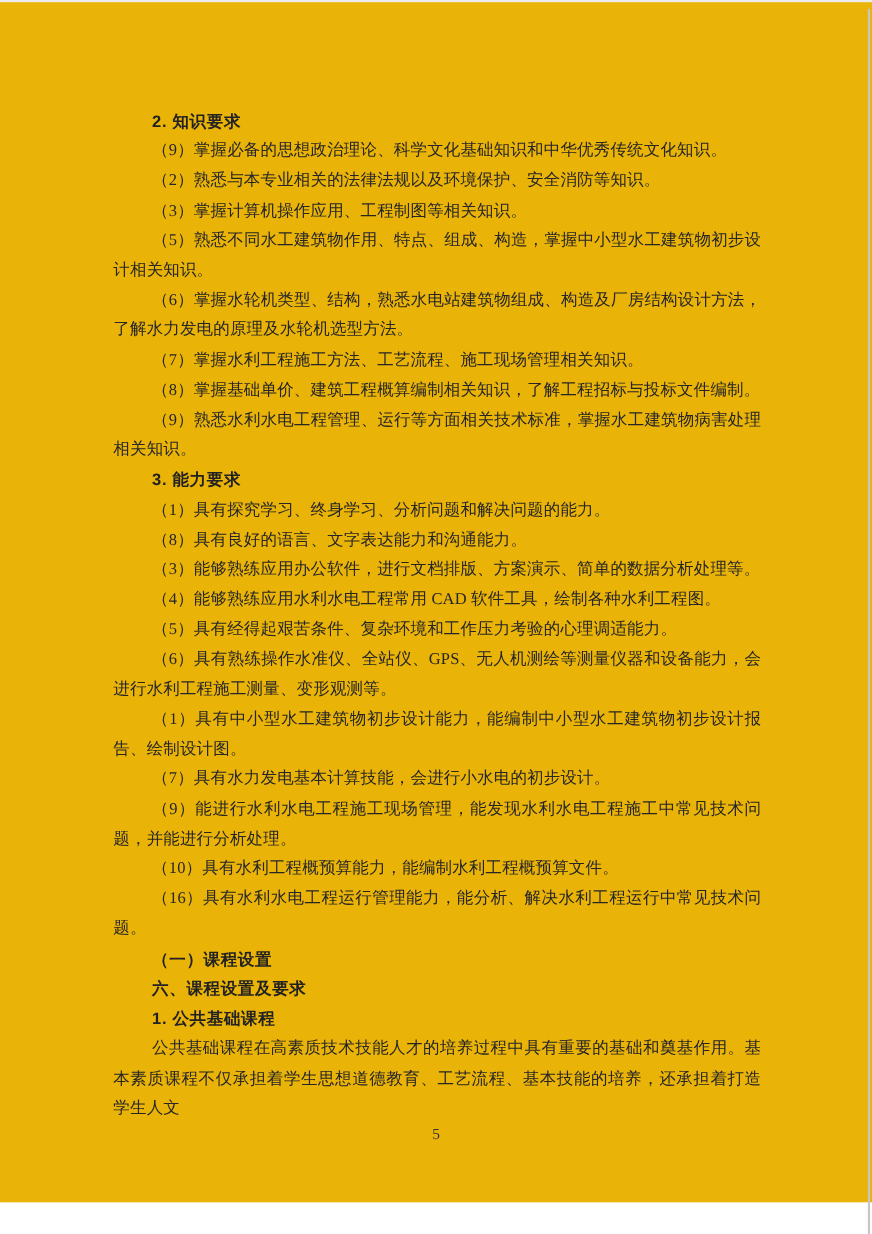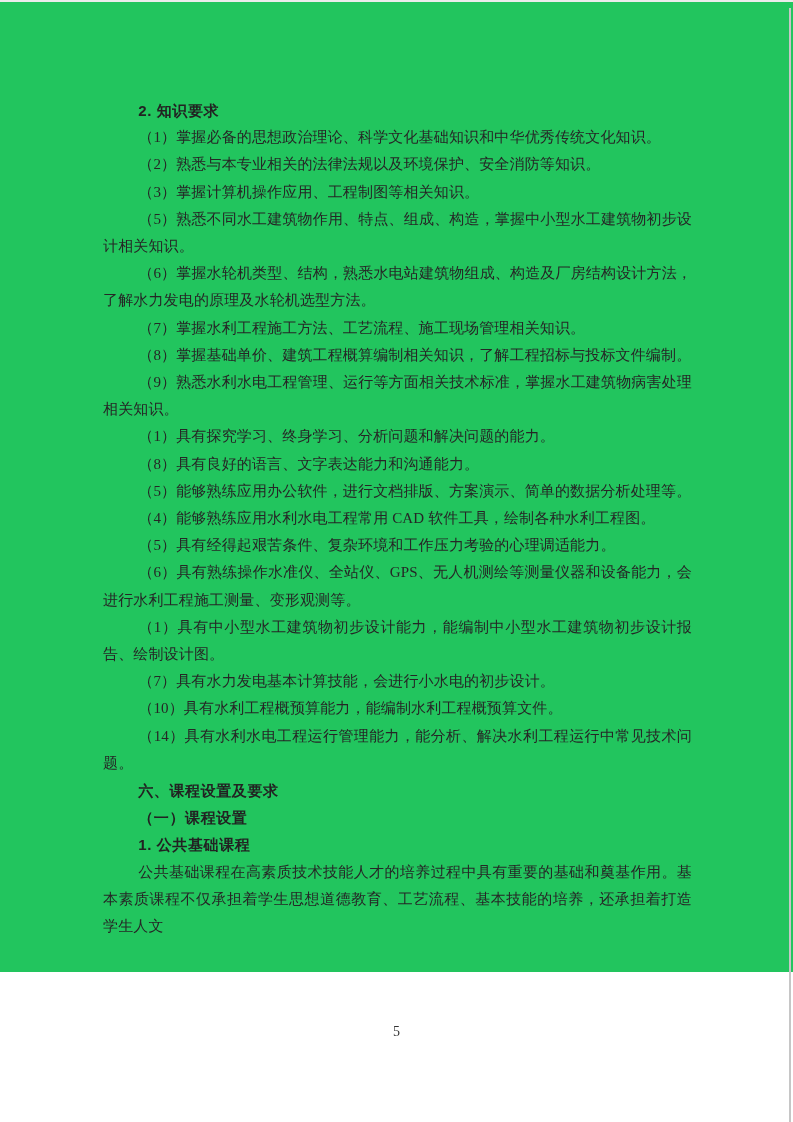--- a/index.html
+++ b/index.html
@@ -13,22 +13,22 @@
     background: #ffffff;
     position: relative;
     overflow: hidden;
     font-family: "Liberation Serif", "DejaVu Serif", serif;
     color: #262626;
   }
   .page {
     position: absolute;
     top: 0; left: 0;
     width: 793px;
-    height: 972px;
-    background: #22c55e;
+    height: 1093px;
+    background: #eab308;
   }
   
   .scan-edge-top {
     position: absolute;
     top: 0; left: 0;
     width: 793px;
     height: 2px;
     background: #ececec;
   }
   .scan-edge-right {
@@ -73,38 +73,40 @@
 </head>
 <body>
 
 <div class="page">
   <div class="scan-edge-top"></div>
   <div class="scan-edge-right"></div>
 
   <main class="doc-body" id="doc-body">
 
   <p class="block heading">2. 知识要求</p>
-      <p class="block paragraph">（1）掌握必备的思想政治理论、科学文化基础知识和中华优秀传统文化知识。</p>
+      <p class="block paragraph">（9）掌握必备的思想政治理论、科学文化基础知识和中华优秀传统文化知识。</p>
       <p class="block paragraph">（2）熟悉与本专业相关的法律法规以及环境保护、安全消防等知识。</p>
       <p class="block paragraph">（3）掌握计算机操作应用、工程制图等相关知识。</p>
       <p class="block paragraph">（5）熟悉不同水工建筑物作用、特点、组成、构造，掌握中小型水工建筑物初步设计相关知识。</p>
       <p class="block paragraph">（6）掌握水轮机类型、结构，熟悉水电站建筑物组成、构造及厂房结构设计方法，了解水力发电的原理及水轮机选型方法。</p>
       <p class="block paragraph">（7）掌握水利工程施工方法、工艺流程、施工现场管理相关知识。</p>
       <p class="block paragraph">（8）掌握基础单价、建筑工程概算编制相关知识，了解工程招标与投标文件编制。</p>
       <p class="block paragraph">（9）熟悉水利水电工程管理、运行等方面相关技术标准，掌握水工建筑物病害处理相关知识。</p>
+      <p class="block heading">3. 能力要求</p>
       <p class="block paragraph">（1）具有探究学习、终身学习、分析问题和解决问题的能力。</p>
       <p class="block paragraph">（8）具有良好的语言、文字表达能力和沟通能力。</p>
-      <p class="block paragraph">（5）能够熟练应用办公软件，进行文档排版、方案演示、简单的数据分析处理等。</p>
+      <p class="block paragraph">（3）能够熟练应用办公软件，进行文档排版、方案演示、简单的数据分析处理等。</p>
       <p class="block paragraph">（4）能够熟练应用水利水电工程常用 CAD 软件工具，绘制各种水利工程图。</p>
       <p class="block paragraph">（5）具有经得起艰苦条件、复杂环境和工作压力考验的心理调适能力。</p>
       <p class="block paragraph">（6）具有熟练操作水准仪、全站仪、GPS、无人机测绘等测量仪器和设备能力，会进行水利工程施工测量、变形观测等。</p>
       <p class="block paragraph">（1）具有中小型水工建筑物初步设计能力，能编制中小型水工建筑物初步设计报告、绘制设计图。</p>
       <p class="block paragraph">（7）具有水力发电基本计算技能，会进行小水电的初步设计。</p>
+      <p class="block paragraph">（9）能进行水利水电工程施工现场管理，能发现水利水电工程施工中常见技术问题，并能进行分析处理。</p>
       <p class="block paragraph">（10）具有水利工程概预算能力，能编制水利工程概预算文件。</p>
-      <p class="block paragraph">（14）具有水利水电工程运行管理能力，能分析、解决水利工程运行中常见技术问题。</p>
+      <p class="block paragraph">（16）具有水利水电工程运行管理能力，能分析、解决水利工程运行中常见技术问题。</p>
+      <p class="block heading">（一）课程设置</p>
       <p class="block heading">六、课程设置及要求</p>
-      <p class="block heading">（一）课程设置</p>
       <p class="block heading">1. 公共基础课程</p>
       <p class="block paragraph">公共基础课程在高素质技术技能人才的培养过程中具有重要的基础和奠基作用。基本素质课程不仅承担着学生思想道德教育、工艺流程、基本技能的培养，还承担着打造学生人文</p>
     </main>
 
   <div class="page-number">5</div>
 </div>
 
 </body></html>

